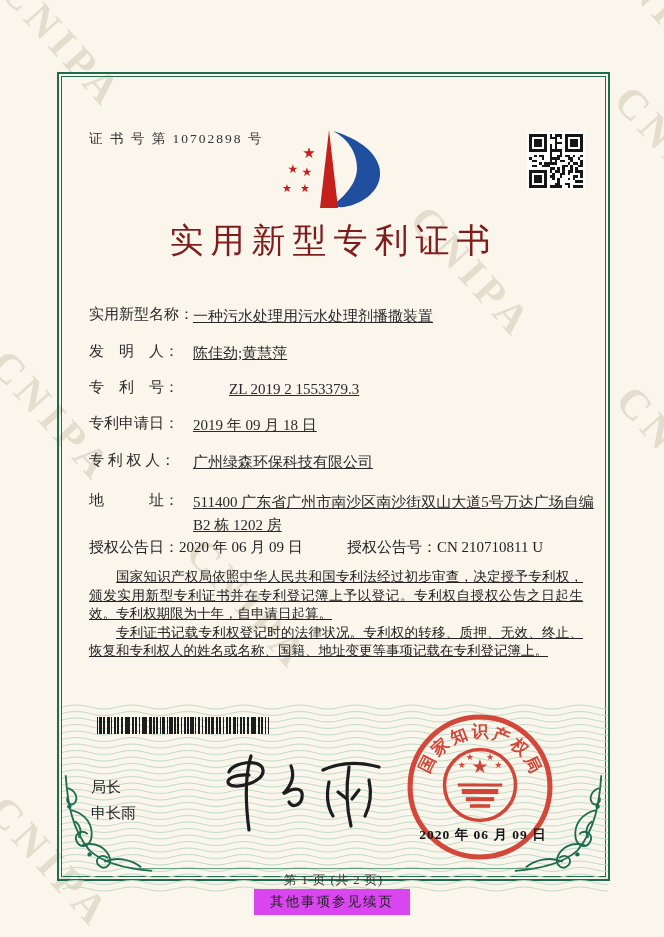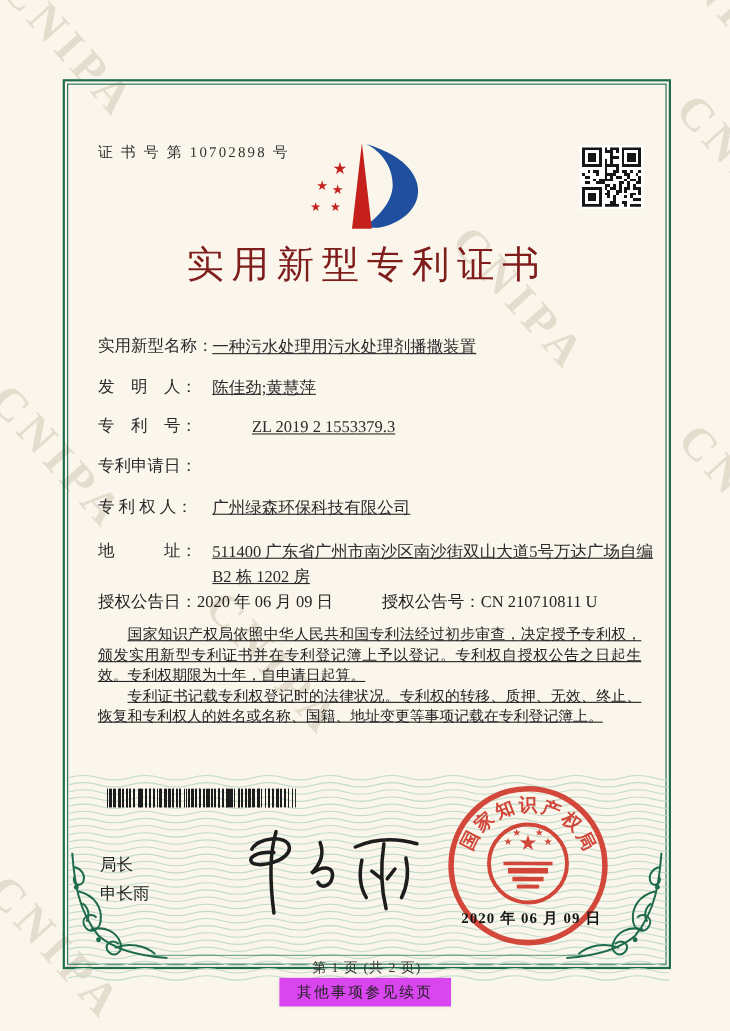--- a/index.html
+++ b/index.html
@@ -243,20 +243,21 @@
     <div class="frow" style="top:252px;">
       <span class="flabel">发　明　人：</span>
       <span class="fvalue">陈佳劲;黄慧萍</span>
     </div>
     <div class="frow" style="top:288px;gap:36px;">
       <span class="flabel">专　利　号：</span>
       <span class="fvalue">ZL 2019 2 1553379.3</span>
     </div>
     <div class="frow" style="top:324px;">
       <span class="flabel">专利申请日：</span>
+      <span class="fvalue">2019 年 09 月 18 日</span>
     </div>
     <div class="frow" style="top:361px;">
       <span class="flabel">专 利 权 人：</span>
       <span class="fvalue">广州绿森环保科技有限公司</span>
     </div>
     <div class="frow" style="top:401px;">
       <span class="flabel">地　　　址：</span>
       <span class="fvalue">511400 广东省广州市南沙区南沙街双山大道5号万达广场自编 B2 栋 1202 房</span>
     </div>
 

